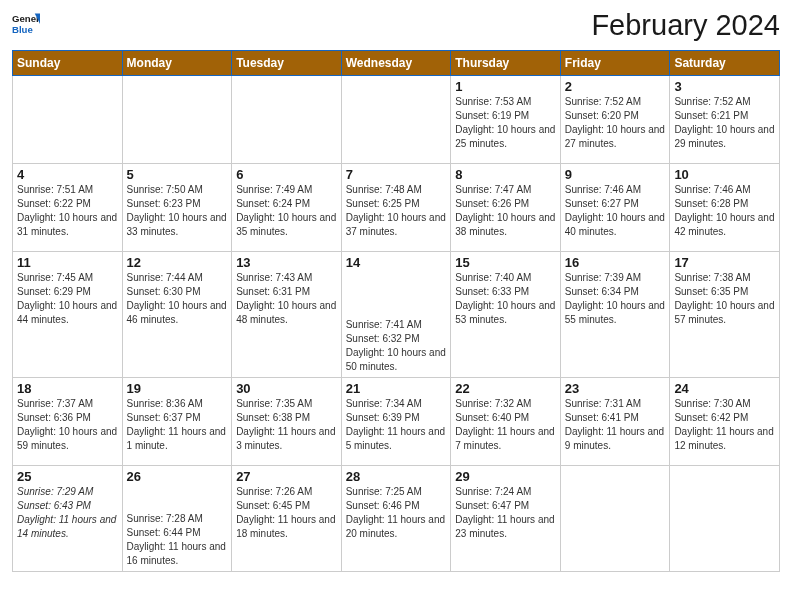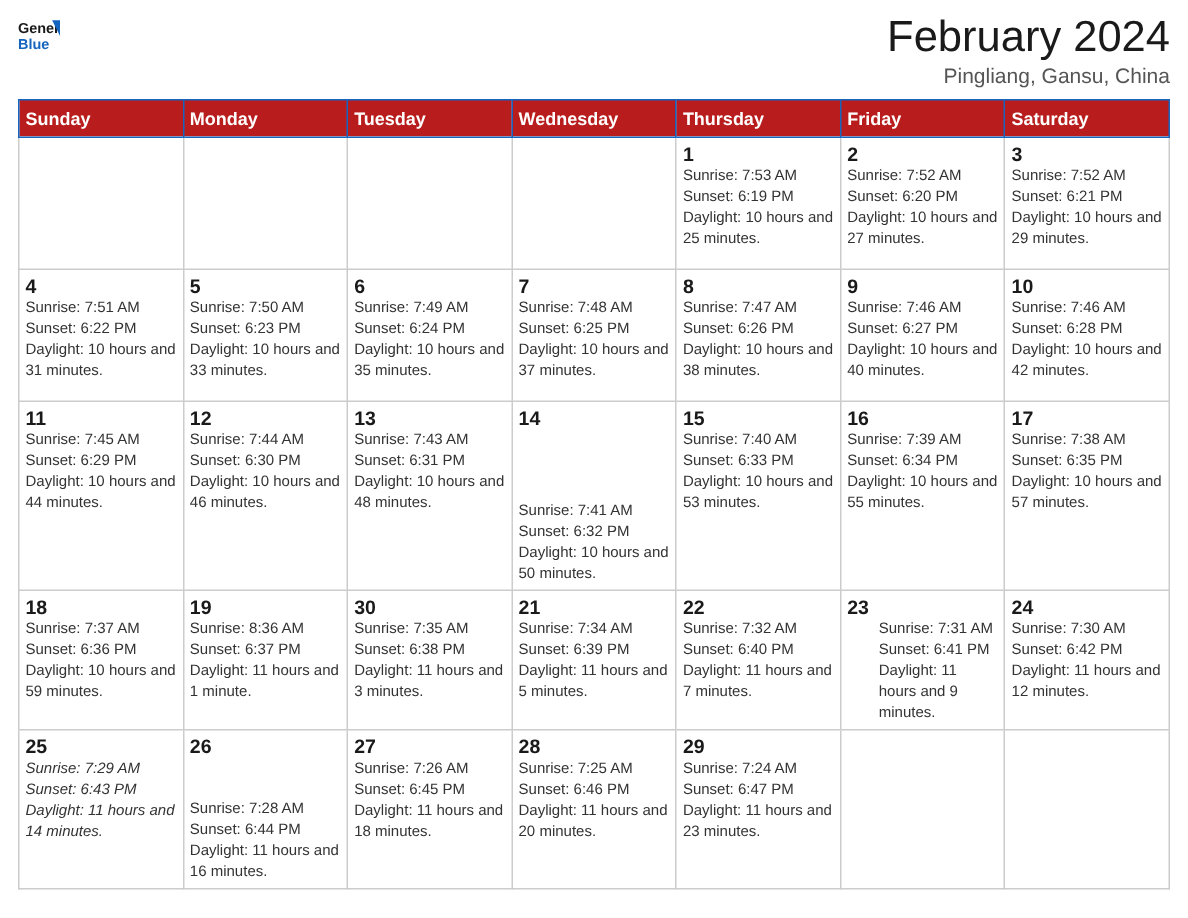--- a/index.html
+++ b/index.html
@@ -43,21 +43,21 @@
     .location {
       font-size: 14px;
       color: #555;
     }
     .calendar {
       width: 100%;
       border-collapse: collapse;
       table-layout: fixed;
     }
     .calendar th {
-      background: #b91c1c;
+      background: #a16207;
       color: #fff;
       font-size: 12px;
       font-weight: bold;
       padding: 5px 4px;
       text-align: left;
       border: 1px solid #1565c0;
       margin-top: 23px;
     }
     .calendar td {
       border: 1px solid #ccc;
@@ -92,21 +92,20 @@
   <div class="header">
     <div class="logo">
       <svg class="logo-icon" viewBox="0 0 32 32" xmlns="http://www.w3.org/2000/svg">
         <text x="0" y="14" font-size="11" font-weight="bold" fill="#1a1a1a" font-family="Arial">General</text>
         <text x="0" y="26" font-size="11" font-weight="bold" fill="#1565c0" font-family="Arial">Blue</text>
         <polygon points="26,4 32,4 32,16" fill="#1565c0"></polygon>
       </svg>
     </div>
     <div class="title-block">
       <div class="month-title">February 2024</div>
-      <div class="location">Pingliang, Gansu, China</div>
     </div>
   </div>
 
   <table class="calendar">
     <thead>
       <tr>
         <th>Sunday</th>
         <th>Monday</th>
         <th>Tuesday</th>
         <th>Wednesday</th>
@@ -254,21 +253,21 @@
 Daylight: 11 hours and 5 minutes.</div>
           </td>
           <td>
             <span class="day-num">22</span>
             <div class="day-info" style="white-space: pre-line;">Sunrise: 7:32 AM
 Sunset: 6:40 PM
 Daylight: 11 hours and 7 minutes.</div>
           </td>
           <td>
             <span class="day-num">23</span>
-            <div class="day-info" style="white-space: pre-line; margin-left: 21px;">Sunrise: 7:31 AM
+            <div class="day-info" style="white-space: pre-line;">Sunrise: 7:31 AM
 Sunset: 6:41 PM
 Daylight: 11 hours and 9 minutes.</div>
           </td>
           <td>
             <span class="day-num">24</span>
             <div class="day-info" style="white-space: pre-line;">Sunrise: 7:30 AM
 Sunset: 6:42 PM
 Daylight: 11 hours and 12 minutes.</div>
           </td>
         </tr>

